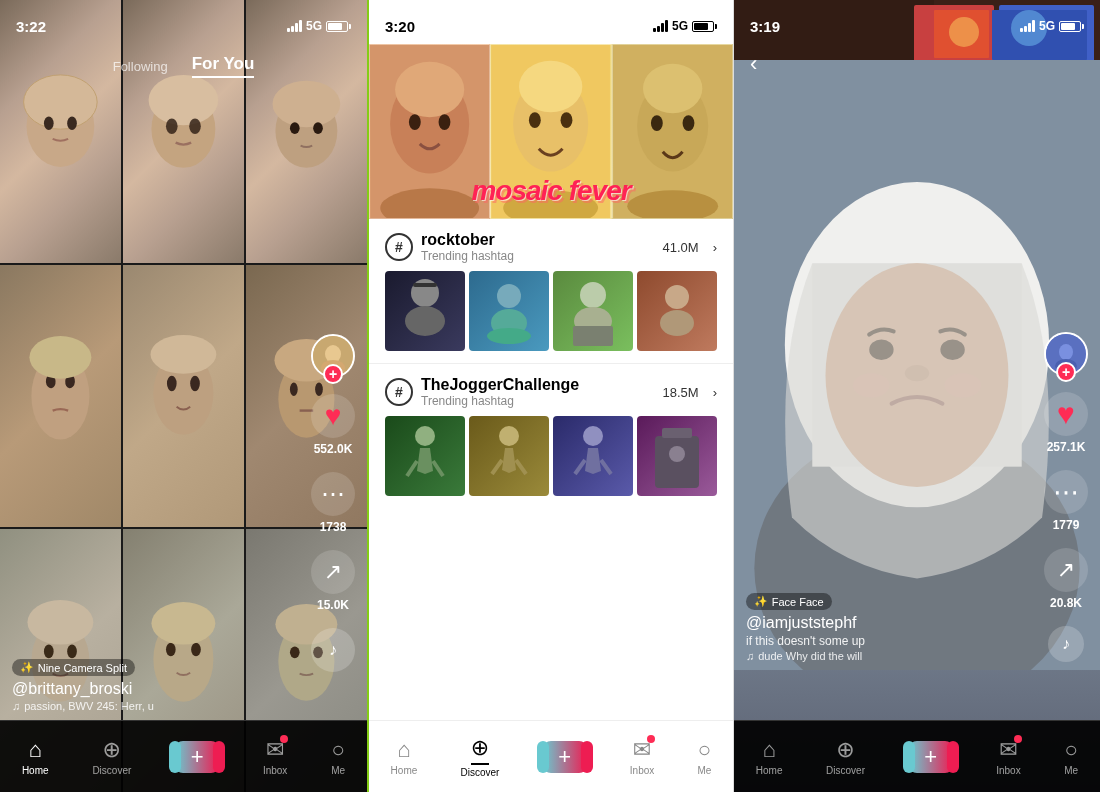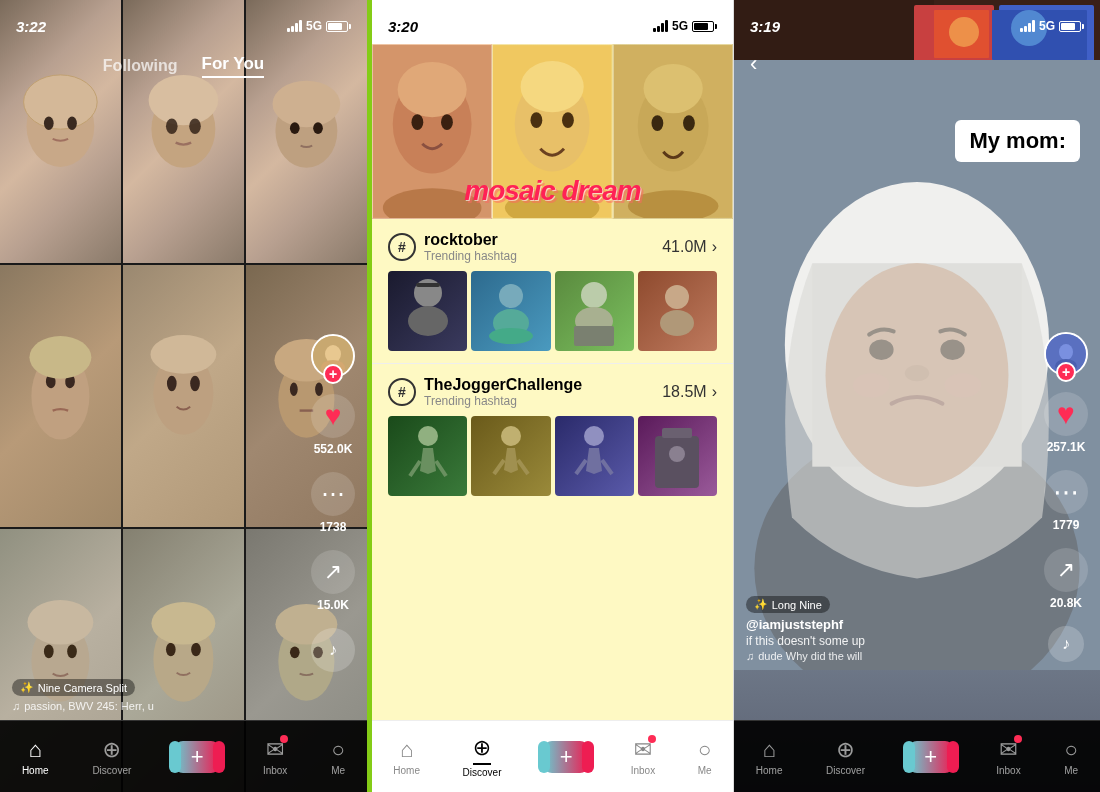--- a/index.html
+++ b/index.html
@@ -63,39 +63,39 @@
       display: flex;
       align-items: center;
       justify-content: space-between;
       padding: 8px 16px 0;
       z-index: 20;
       color: white;
       font-size: 14px;
       font-weight: 600;
     }
 
-    .status-time { font-size: 15px; font-weight: 700; font-style: italic; }
+    .status-time { font-size: 15px; font-weight: 700; }
     .status-icons { display: flex; align-items: center; gap: 4px; font-size: 12px; }
 
     
     .top-nav {
       position: absolute;
       top: 44px; left: 0; right: 0;
       height: 44px;
       display: flex;
       align-items: center;
       justify-content: center;
       z-index: 20;
       gap: 24px;
     }
 
     .nav-label {
       color: rgba(255,255,255,0.7);
-      font-size: 16px;
-      font-weight: 700;
+      font-size: 13px;
+      font-weight: 400;
     }
 
     .nav-label.active {
       color: white;
       font-weight: 700;
       font-size: 17px;
     }
 
     .nav-label.active::after {
       content: '';
@@ -186,22 +186,22 @@
       align-items: center;
       gap: 4px;
       background: rgba(0,0,0,0.4);
       border-radius: 12px;
       padding: 2px 8px;
       font-size: 11px;
       margin-bottom: 4px;
     }
 
     .username {
-      font-size: 13px;
-      font-weight: 700;
+      font-size: 16px;
+      font-weight: 400;
       margin-bottom: 2px;
     }
 
     .caption {
       font-size: 12px;
       opacity: 0.9;
       margin-bottom: 2px;
     }
 
     .music-row {
@@ -284,22 +284,22 @@
       right: -4px;
       width: 8px;
       height: 8px;
       background: #fe2c55;
       border-radius: 50%;
     }
 
     
     .panel-search {
       width: 367px;
-      background: #fef9c3;
-      border-left: 5px solid #84cc16;
+      background: #ffffff;
+      border-left: 2px solid #84cc16;
       border-right: 1px solid #ddd;
     }
 
     .search-status-bar {
       height: 44px;
       background: white;
       display: flex;
       align-items: center;
       justify-content: space-between;
       padding: 8px 16px 0;
@@ -421,25 +421,25 @@
       color: #333;
     }
 
     .trending-name {
       font-size: 16px;
       font-weight: 700;
       color: #000;
     }
 
     .trending-count {
-      font-size: 16px;
+      font-size: 13px;
       color: #333;
       display: flex;
       align-items: center;
-      gap: 5px;
+      gap: 14px;
     }
 
     .trending-videos {
       display: grid;
       grid-template-columns: repeat(4, 1fr);
       gap: 4px;
       margin-top: 8px;
     }
 
     .trending-thumb {
@@ -892,20 +892,21 @@
     <div class="action-item">
       <div class="action-icon" style="background:rgba(255,255,255,0.2);font-size:16px;">♪</div>
     </div>
   </div>
 
   <div class="feed-info">
     <div class="effect-badge">
       <span>✨</span>
       <span>Nine Camera Split</span>
     </div>
+    <div class="username">@brittany_broski</div>
     <div class="music-row">
       <span>♫</span>
       <span>passion, BWV 245: Herr, u</span>
     </div>
   </div>
 
   <div class="bottom-nav">
     <div class="bottom-nav-item active">
       <span class="nav-icon">⌂</span>
       <span>Home</span>
@@ -979,21 +980,21 @@
           <rect width="120" height="175" fill="#d0b060"></rect>
           <ellipse cx="60" cy="82" rx="36" ry="46" fill="#c8a858"></ellipse>
           <ellipse cx="60" cy="44" rx="30" ry="25" fill="#dcc070"></ellipse>
           <ellipse cx="44" cy="79" rx="6" ry="8" fill="#3a2810"></ellipse>
           <ellipse cx="76" cy="79" rx="6" ry="8" fill="#3a2810"></ellipse>
           <path d="M50 108 Q60 120 70 108" fill="none" stroke="#5a3818" stroke-width="3"></path>
           <ellipse cx="60" cy="163" rx="46" ry="16" fill="#b89040"></ellipse>
         </svg>
       </div>
     </div>
-    <div class="mosaic-text" style="text-shadow: 1px 1px 0 rgba(255,255,255,0.6), 3px 3px 0 rgba(255,100,100,0.5); color:#ff2255; font-style:italic; font-weight:900; font-size:28px; letter-spacing:-1px;">mosaic dream</div>
+    <div class="mosaic-text" style="text-shadow: 1px 1px 0 rgba(255,255,255,0.6), 3px 3px 0 rgba(255,100,100,0.5); color:#ff2255; font-style:italic; font-weight:900; font-size:28px; letter-spacing:-1px;">mosaic fever</div>
   </div>
 
   <div class="trending-section">
     <div class="trending-header">
       <div class="trending-left">
         <div class="hash-icon">#</div>
         <div>
           <div class="trending-name">rocktober</div>
           <div style="font-size:12px;color:#888;">Trending hashtag</div>
         </div>
@@ -1163,21 +1164,20 @@
 
         <path d="M158 338 Q183 325 208 338" fill="none" stroke="#9a6858" stroke-width="4" stroke-linecap="round"></path>
 
         <ellipse cx="138" cy="320" rx="18" ry="12" fill="#e0a090" opacity="0.4"></ellipse>
         <ellipse cx="228" cy="320" rx="18" ry="12" fill="#e0a090" opacity="0.4"></ellipse>
 
         <path d="M80 200 Q40 300 60 450 Q110 500 183 510 Q256 500 306 450 Q326 300 286 200" fill="#d8d8d5" opacity="0.6"></path>
       </svg>
     </div>
 
-    <div class="mom-callout">My mom:</div>
 
     <div class="video-status-bar">
       <span class="status-time">3:19</span>
       <div class="status-icons">
         <div class="signal-bars">
           <div class="signal-bar" style="height:4px"></div>
           <div class="signal-bar" style="height:6px"></div>
           <div class="signal-bar" style="height:9px"></div>
           <div class="signal-bar" style="height:12px"></div>
         </div>
@@ -1219,21 +1219,21 @@
         <span class="action-count">20.8K</span>
       </div>
       <div class="action-item">
         <div class="action-icon" style="background:rgba(255,255,255,0.2);font-size:16px;width:36px;height:36px;">♪</div>
       </div>
     </div>
 
     <div class="video-feed-info">
       <div class="effect-badge">
         <span>✨</span>
-        <span>Long Nine</span>
+        <span>Face Face</span>
       </div>
       <div class="username">@iamjuststephf</div>
       <div class="caption">if this doesn't some up</div>
       <div class="music-row">
         <span>♫</span>
         <span>dude  Why did the will</span>
       </div>
     </div>
 
 

